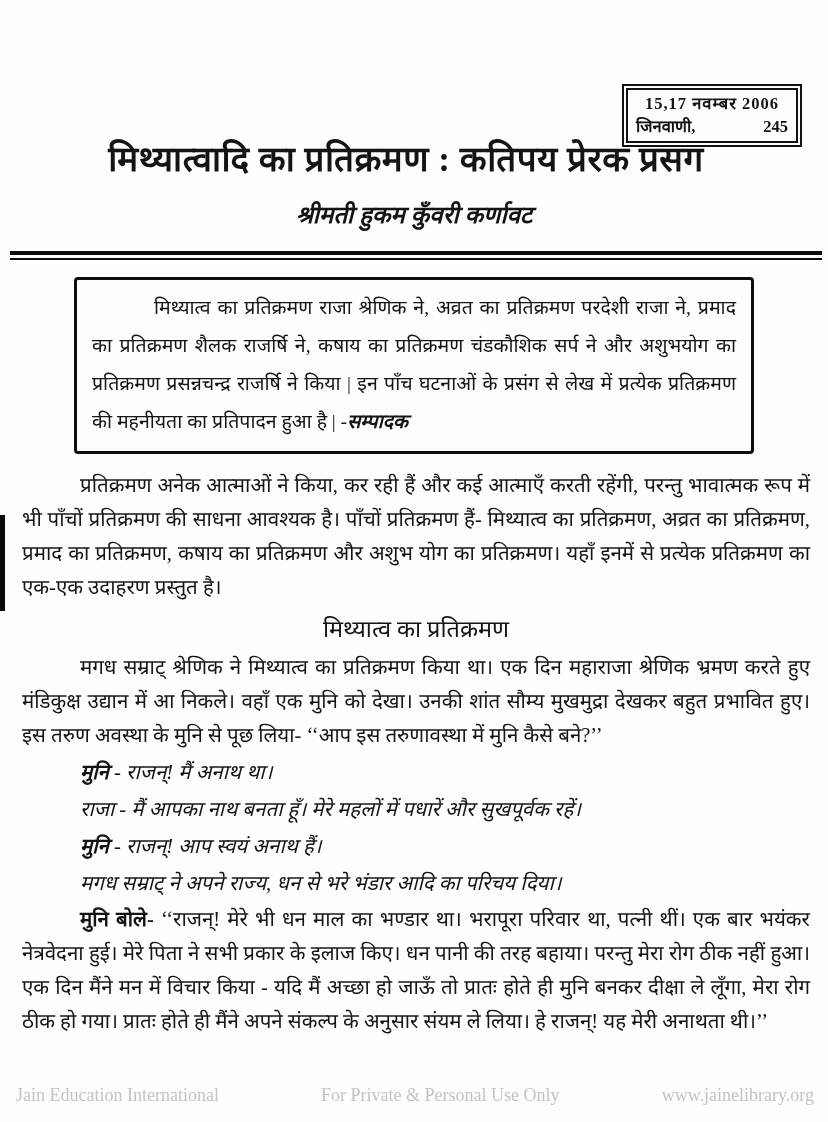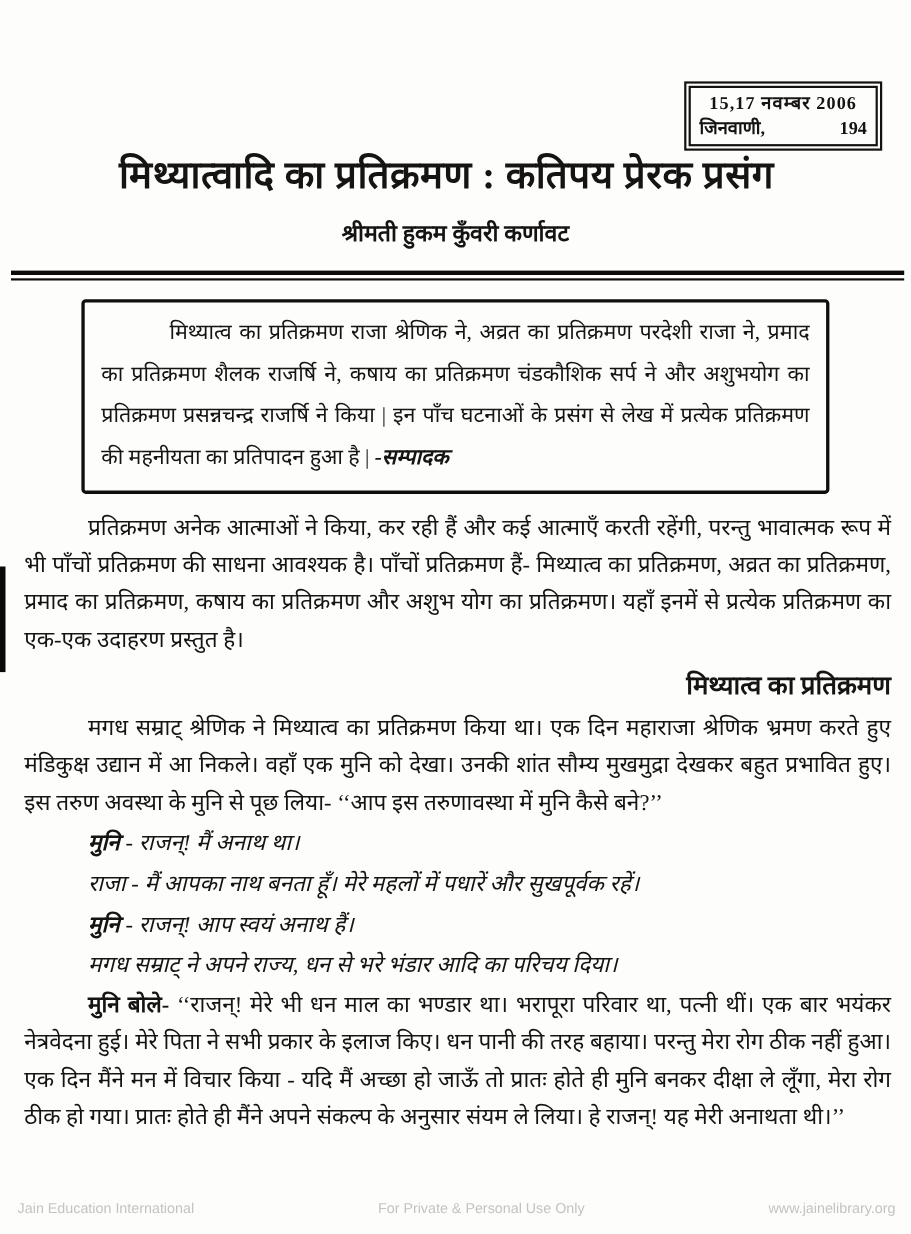--- a/index.html
+++ b/index.html
@@ -8,42 +8,42 @@
     background:#fdfdfc;
     position:relative;
     font-family:"Liberation Serif","DejaVu Serif",serif;
     color:#151413;
     overflow:hidden;
   }
   .page{position:relative;width:828px;height:1122px;}
 
   
   .issue-box{
-    position:absolute;top:74px;left:622px;width:172px;
+    position:absolute;top:84px;left:622px;width:172px;
     border:2.5px solid #141210;padding:2px;
     background:#fdfdfc;
   }
   .issue-box-inner{
     border:2px solid #141210;
     padding:2px 8px 3px 8px;
     font-weight:bold;font-size:16.5px;line-height:23px;
   }
   .issue-line1{text-align:center;letter-spacing:1px;}
   .issue-line2{display:flex;justify-content:space-between;}
 
   
   .title{
     margin:0;padding:134px 26px 0 10px;
     text-align:center;
     font-size:35px;font-weight:bold;
     letter-spacing:0.5px;
   }
   .author{
     margin-top:16px;text-align:center;
-    font-size:21px;font-weight:bold;
+    font-size:24px;font-weight:bold;font-style:italic;
   }
 
   
   .double-rule{
     margin:21px 6px 0 10px;
     height:3px;
     border-top:4.5px solid #0c0b0a;
     border-bottom:2px solid #0c0b0a;
   }
 
@@ -63,53 +63,53 @@
   
   .body-text{
     margin:14px 18px 0 22px;
     font-size:20.5px;line-height:34px;
     text-align:justify;
   }
   .para{margin:0;text-indent:58px;font-family:Liberation Serif, serif;}
   .para + .para{margin-top:1px;}
   .section-heading{
     margin:8px 0 4px 0;
-    font-size:23.5px;font-weight:bold;
-    text-indent:0;text-align:right;
+    font-size:23.5px;font-weight:normal;
+    text-indent:0;text-align:center;
   }
   .dialog{margin:3px 0 0 0;text-indent:58px;text-align:left;font-style:italic;}
   .speaker{font-weight:bold;}
   .speech{margin-top:2px;}
 
   
   .scan-artifact{
     position:absolute;left:0;top:515px;width:5px;height:96px;
     background:#0a0a0a;
   }
 
   
   .footer{
     position:absolute;left:0;right:0;bottom:16px;
     display:flex;justify-content:space-between;
     padding:0 14px 0 16px;
-    font-family:Liberation Sans, sans-serif;
-    font-size:13px;color:#c3c3c3;
+    font-family:Liberation Serif, serif;
+    font-size:18px;color:#c3c3c3;
   }
 </style>
 </head>
 <body>
 
 <div class="page">
 
   <div class="issue-box">
     <div class="issue-box-inner">
       <div class="issue-line1">15,17 नवम्बर 2006</div>
       <div class="issue-line2">
         <span>जिनवाणी,</span>
-        <span>194</span>
+        <span>245</span>
       </div>
     </div>
   </div>
 
   <h1 class="title">मिथ्यात्वादि का प्रतिक्रमण : कतिपय प्रेरक प्रसंग</h1>
   <div class="author">श्रीमती हुकम कुँवरी कर्णावट</div>
 
   <div class="double-rule"></div>
 
   <div class="editor-box">

